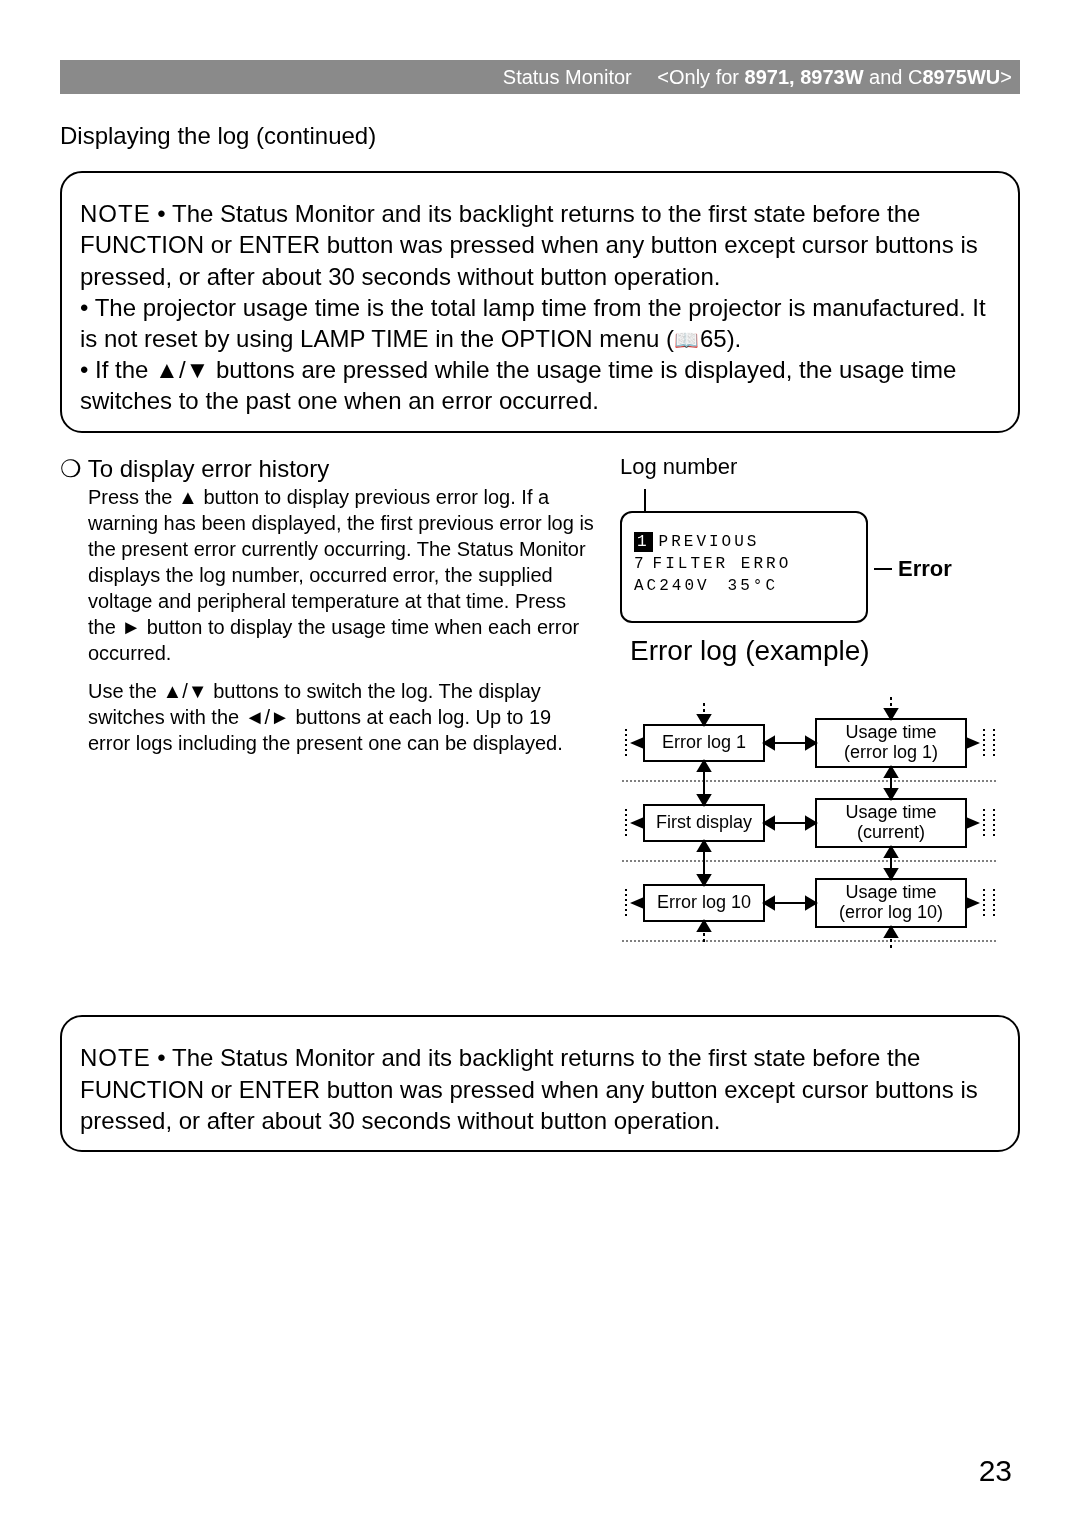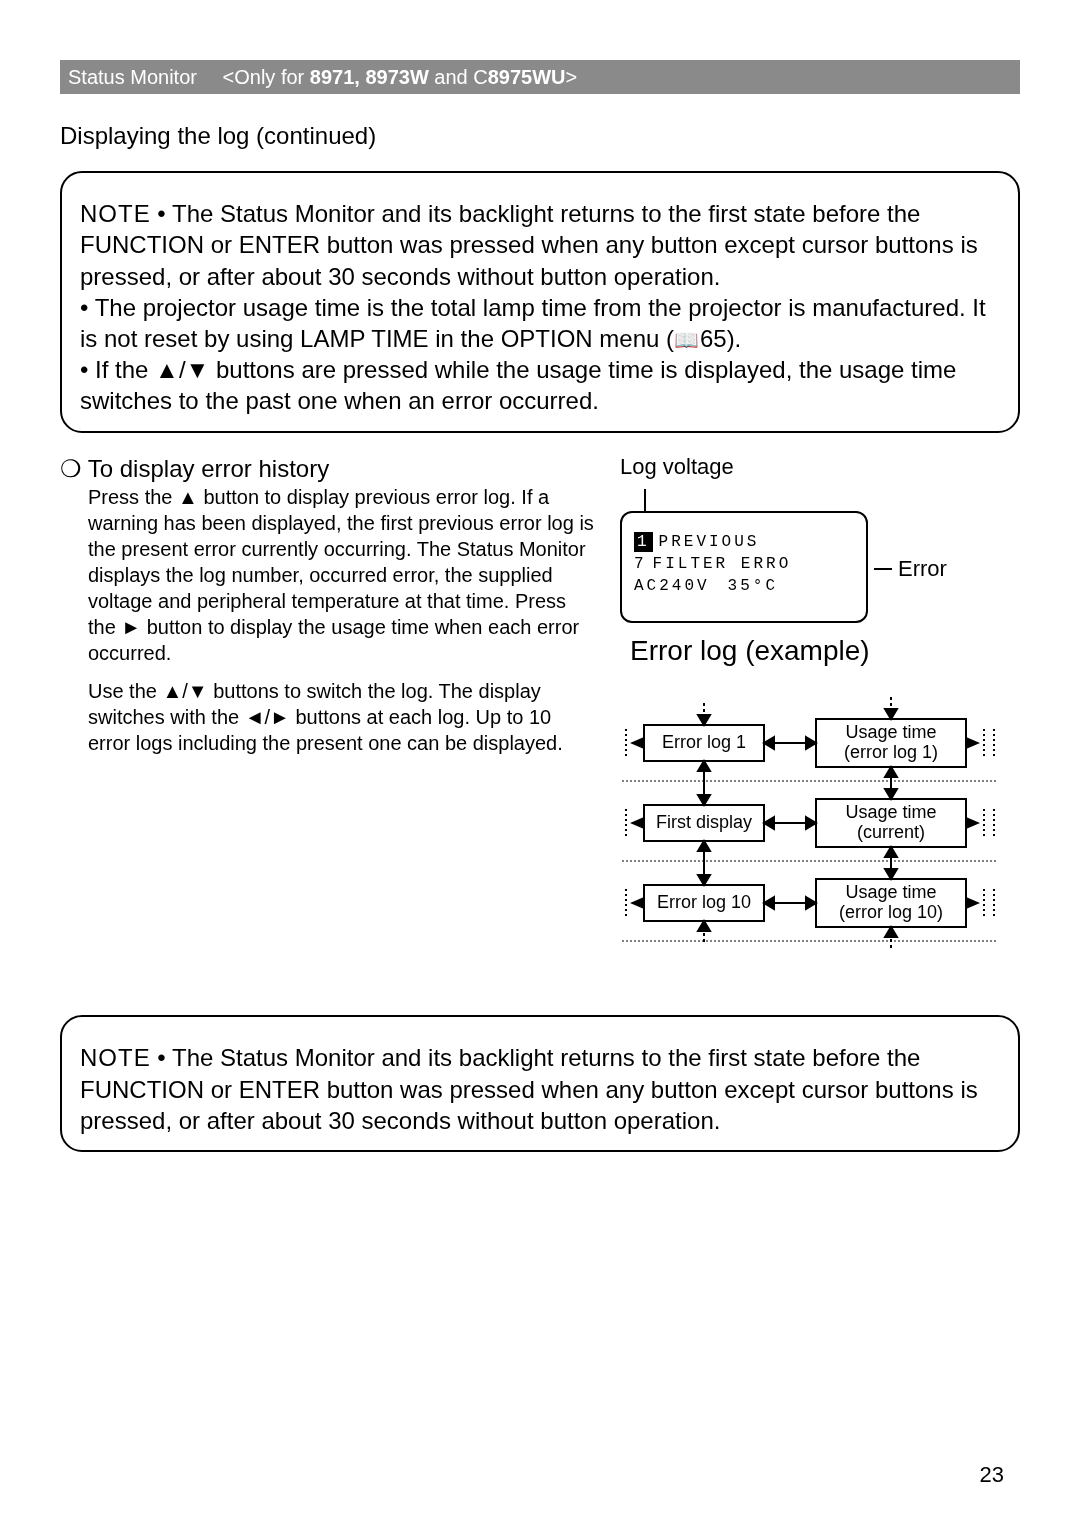--- a/index.html
+++ b/index.html
@@ -16,21 +16,21 @@
     min-height: 1532px;
     box-sizing: border-box;
     padding: 60px 60px 30px 60px;
     position: relative;
   }
   .header-bar {
     background: #8a8a8a;
     color: #fff;
     font-size: 20px;
     padding: 4px 8px;
-    text-align: left;
+    text-align: right;
     margin-bottom: 26px;
   }
   .header-bar .only {
     margin-left: 20px;
   }
   .header-bar b { font-weight: bold; }
 
   .subtitle {
     margin-bottom: 20px;
     font-size: 24px;
@@ -100,22 +100,22 @@
   .diagram {
     width: 380px;
     font-size: 20px;
   }
   .diagram svg { width: 380px; height: 300px; }
   .diagram .group text { font-size: 18px; font-family: Arial; }
 
   .page-number {
     position: absolute;
     bottom: 42px;
-    right: 76px;
-    font-size: 22px;
+    right: 68px;
+    font-size: 30px;
   }
 </style>
 </head>
 <body>
 
 <div class="page">
 
   <div class="header-bar">
     <span>Status Monitor</span>
     <span class="only">
@@ -131,44 +131,44 @@
     <span>• If the </span><span class="arrow-up"></span>/<span class="arrow-down"></span><span> buttons are pressed while the usage time is displayed, the usage time switches to the past one when an error occurred.</span>
   </div>
 
   <div class="midsection">
     <div class="left-col">
       <div class="bullet-head">To display error history</div>
       <div class="body-para">
         <span>Press the </span><span class="arrow-up"></span><span> button to display previous error log. If a warning has been displayed, the first previous error log is the present error currently occurring. The Status Monitor displays the log number, occurred error, the supplied voltage and peripheral temperature at that time. Press the </span><span class="arrow-right"></span><span> button to display the usage time when each error occurred.</span>
       </div>
       <div class="body-para">
-        <span>Use the </span><span class="arrow-up"></span>/<span class="arrow-down"></span><span> buttons to switch the log. The display switches with the </span><span class="arrow-left"></span>/<span class="arrow-right"></span><span> buttons at each log. Up to 10 error logs including the present one can be displayed.</span>
+        <span>Use the </span><span class="arrow-up"></span>/<span class="arrow-down"></span><span> buttons to switch the log. The display switches with the </span><span class="arrow-left"></span>/<span class="arrow-right"></span><span> buttons at each log. Up to 19 error logs including the present one can be displayed.</span>
       </div>
     </div>
 
     <div class="right-col">
-      <div class="log-label">Log voltage</div>
+      <div class="log-label">Log number</div>
       <div class="log-vertical-line"></div>
 
       <div class="log-display-wrap">
         <div class="log-display">
           <div class="row">
             <span class="inv">1</span>
             <span style="margin-left:6px;">PREVIOUS</span>
           </div>
           <div class="row">
             <span>7</span>
             <span style="margin-left:6px;">FILTER ERRO</span>
           </div>
           <div class="row">
             <span>AC240V</span>
             <span style="margin-left:18px;">35°C</span>
           </div>
         </div>
-        <div class="error-pointer" style="margin-top:4px;">
+        <div class="error-pointer" style="margin-top:4px;font-weight:bold;">
           <span class="line"></span>
           <span>Error</span>
         </div>
       </div>
 
       <div class="caption">Error log (example)</div>
 
       <div class="diagram">
         <svg viewBox="0 0 380 300">
           <defs>

